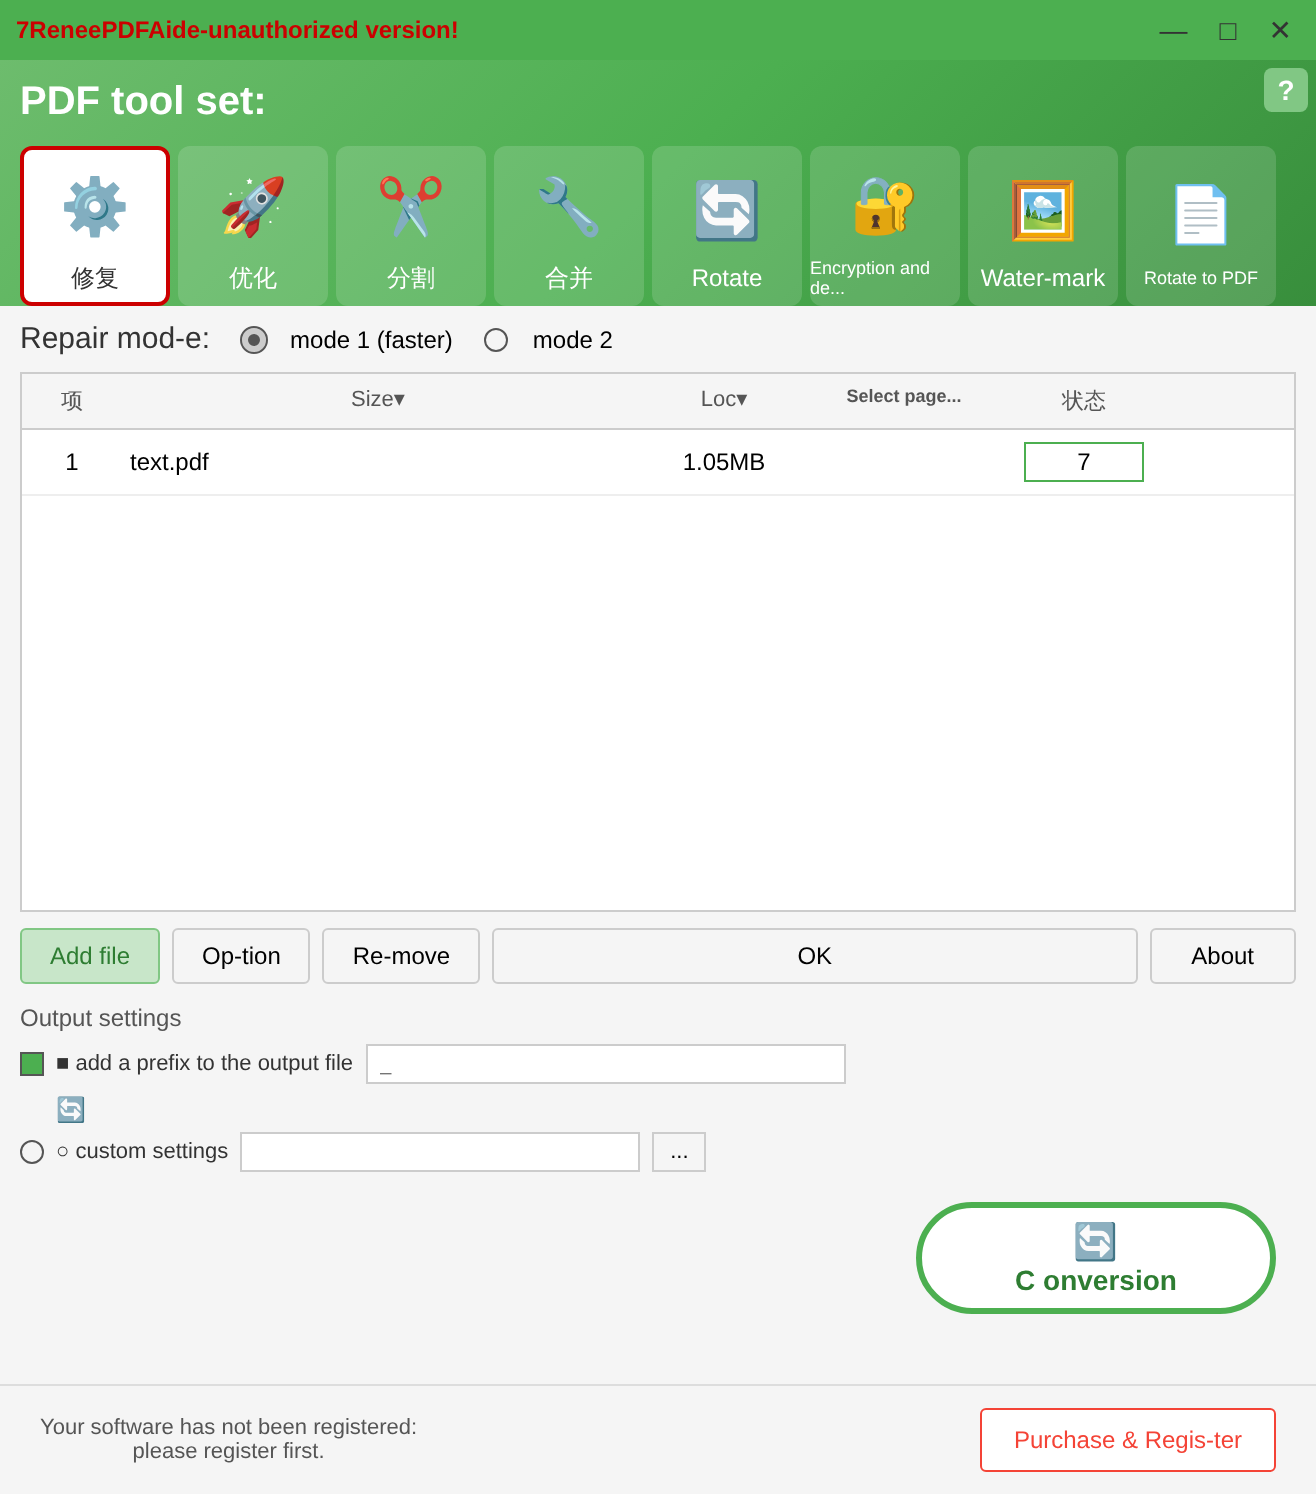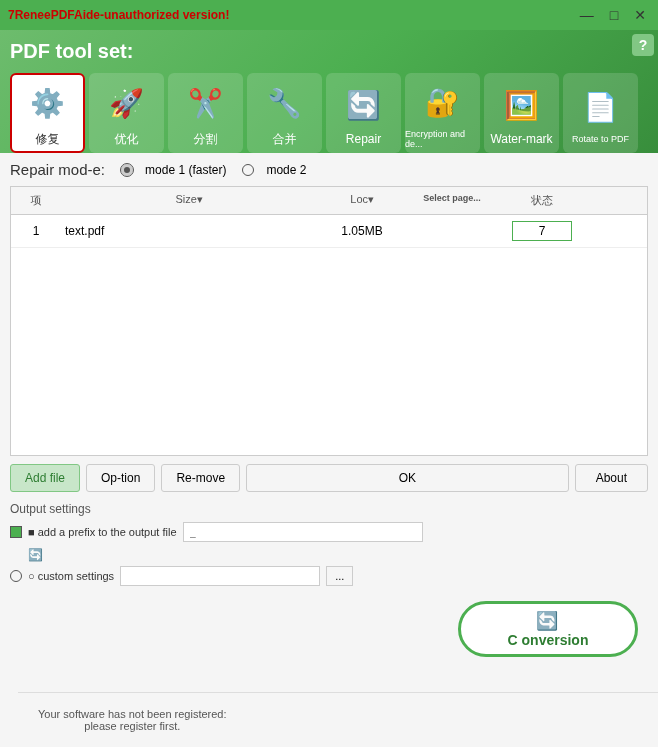--- a/index.html
+++ b/index.html
@@ -238,21 +238,21 @@
       font-weight: bold;
       color: #2e7d32;
     }
     .conversion-icon {
       font-size: 18px;
     }
 
     .footer {
       position: absolute;
       bottom: 0;
-      left: 18px;
+      left: 0;
       right: 0;
       height: 55px;
       background: #f5f5f5;
       border-top: 1px solid #ddd;
       display: flex;
       align-items: center;
       justify-content: space-between;
       padding: 0 20px;
     }
     .footer-text {
@@ -342,21 +342,21 @@
         <div class="tool-icon-label">分割</div>
       </div>
 
       <div class="tool-icon">
         <div class="tool-icon-img">🔧</div>
         <div class="tool-icon-label">合并</div>
       </div>
 
       <div class="tool-icon">
         <div class="tool-icon-img">🔄</div>
-        <div class="tool-icon-label">Repair</div>
+        <div class="tool-icon-label">Rotate</div>
       </div>
 
       <div class="tool-icon">
         <div class="tool-icon-img">🔐</div>
         <div class="tool-icon-label" style="font-size:9px;">Encryption and de...</div>
       </div>
 
       <div class="tool-icon">
         <div class="tool-icon-img">🖼️</div>
         <div class="tool-icon-label">Water-mark</div>
@@ -441,15 +441,16 @@
   <div class="conversion-btn">
     <span class="conversion-icon">🔄</span>
     <span>C onversion</span>
   </div>
 
   <div class="footer">
     <div class="footer-text">
       <div>Your software has not been registered:</div>
       <div>please register first.</div>
     </div>
+    <button class="purchase-btn">Purchase &amp; Regis-ter</button>
   </div>
 
 </div>
 
 </body></html>

